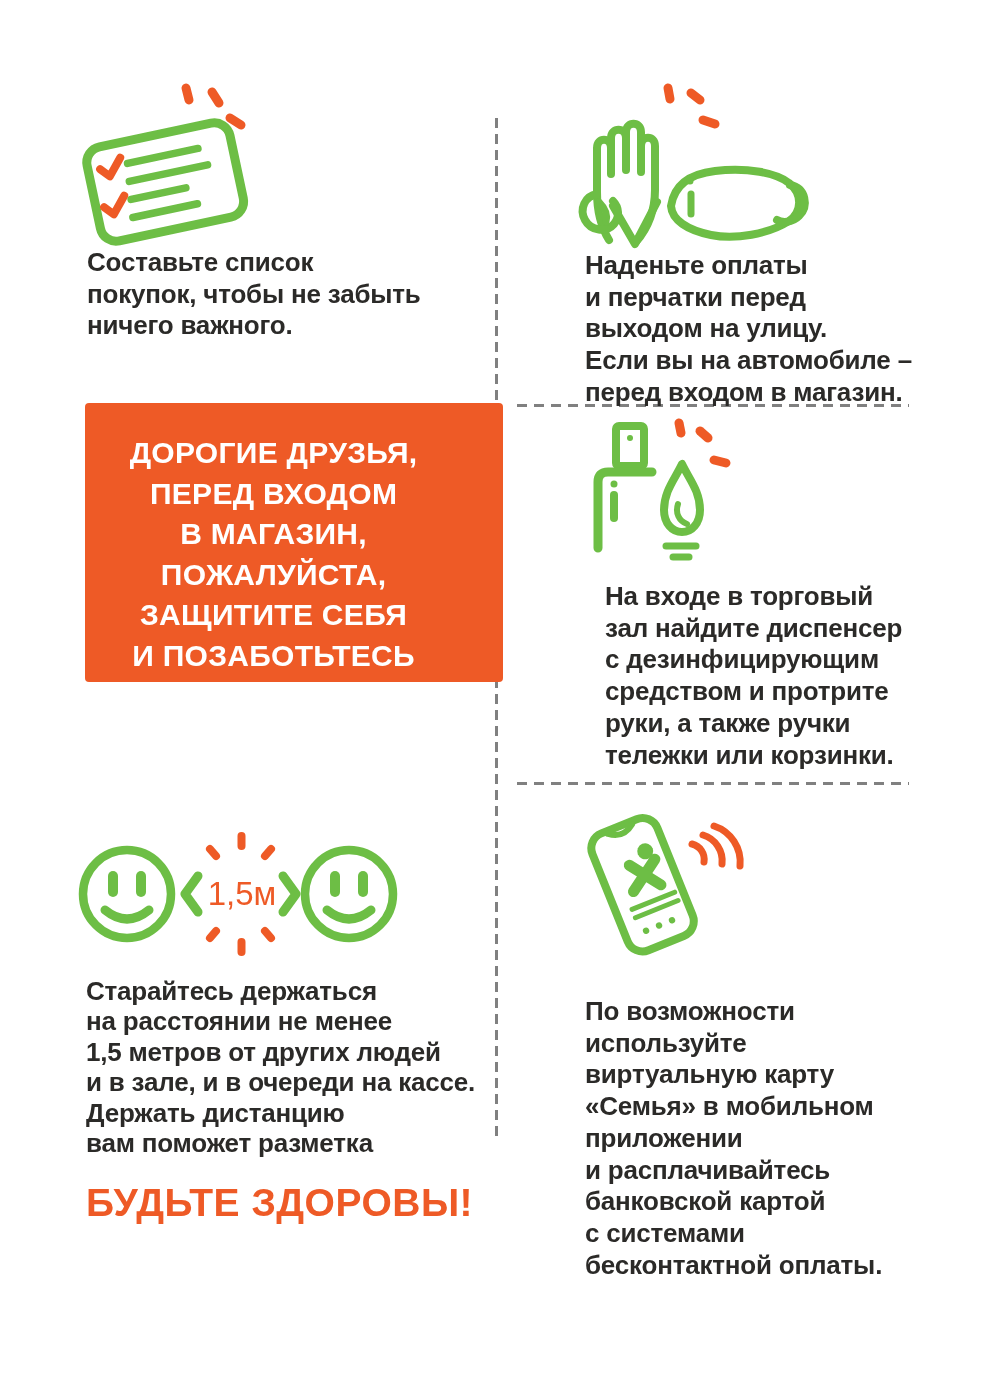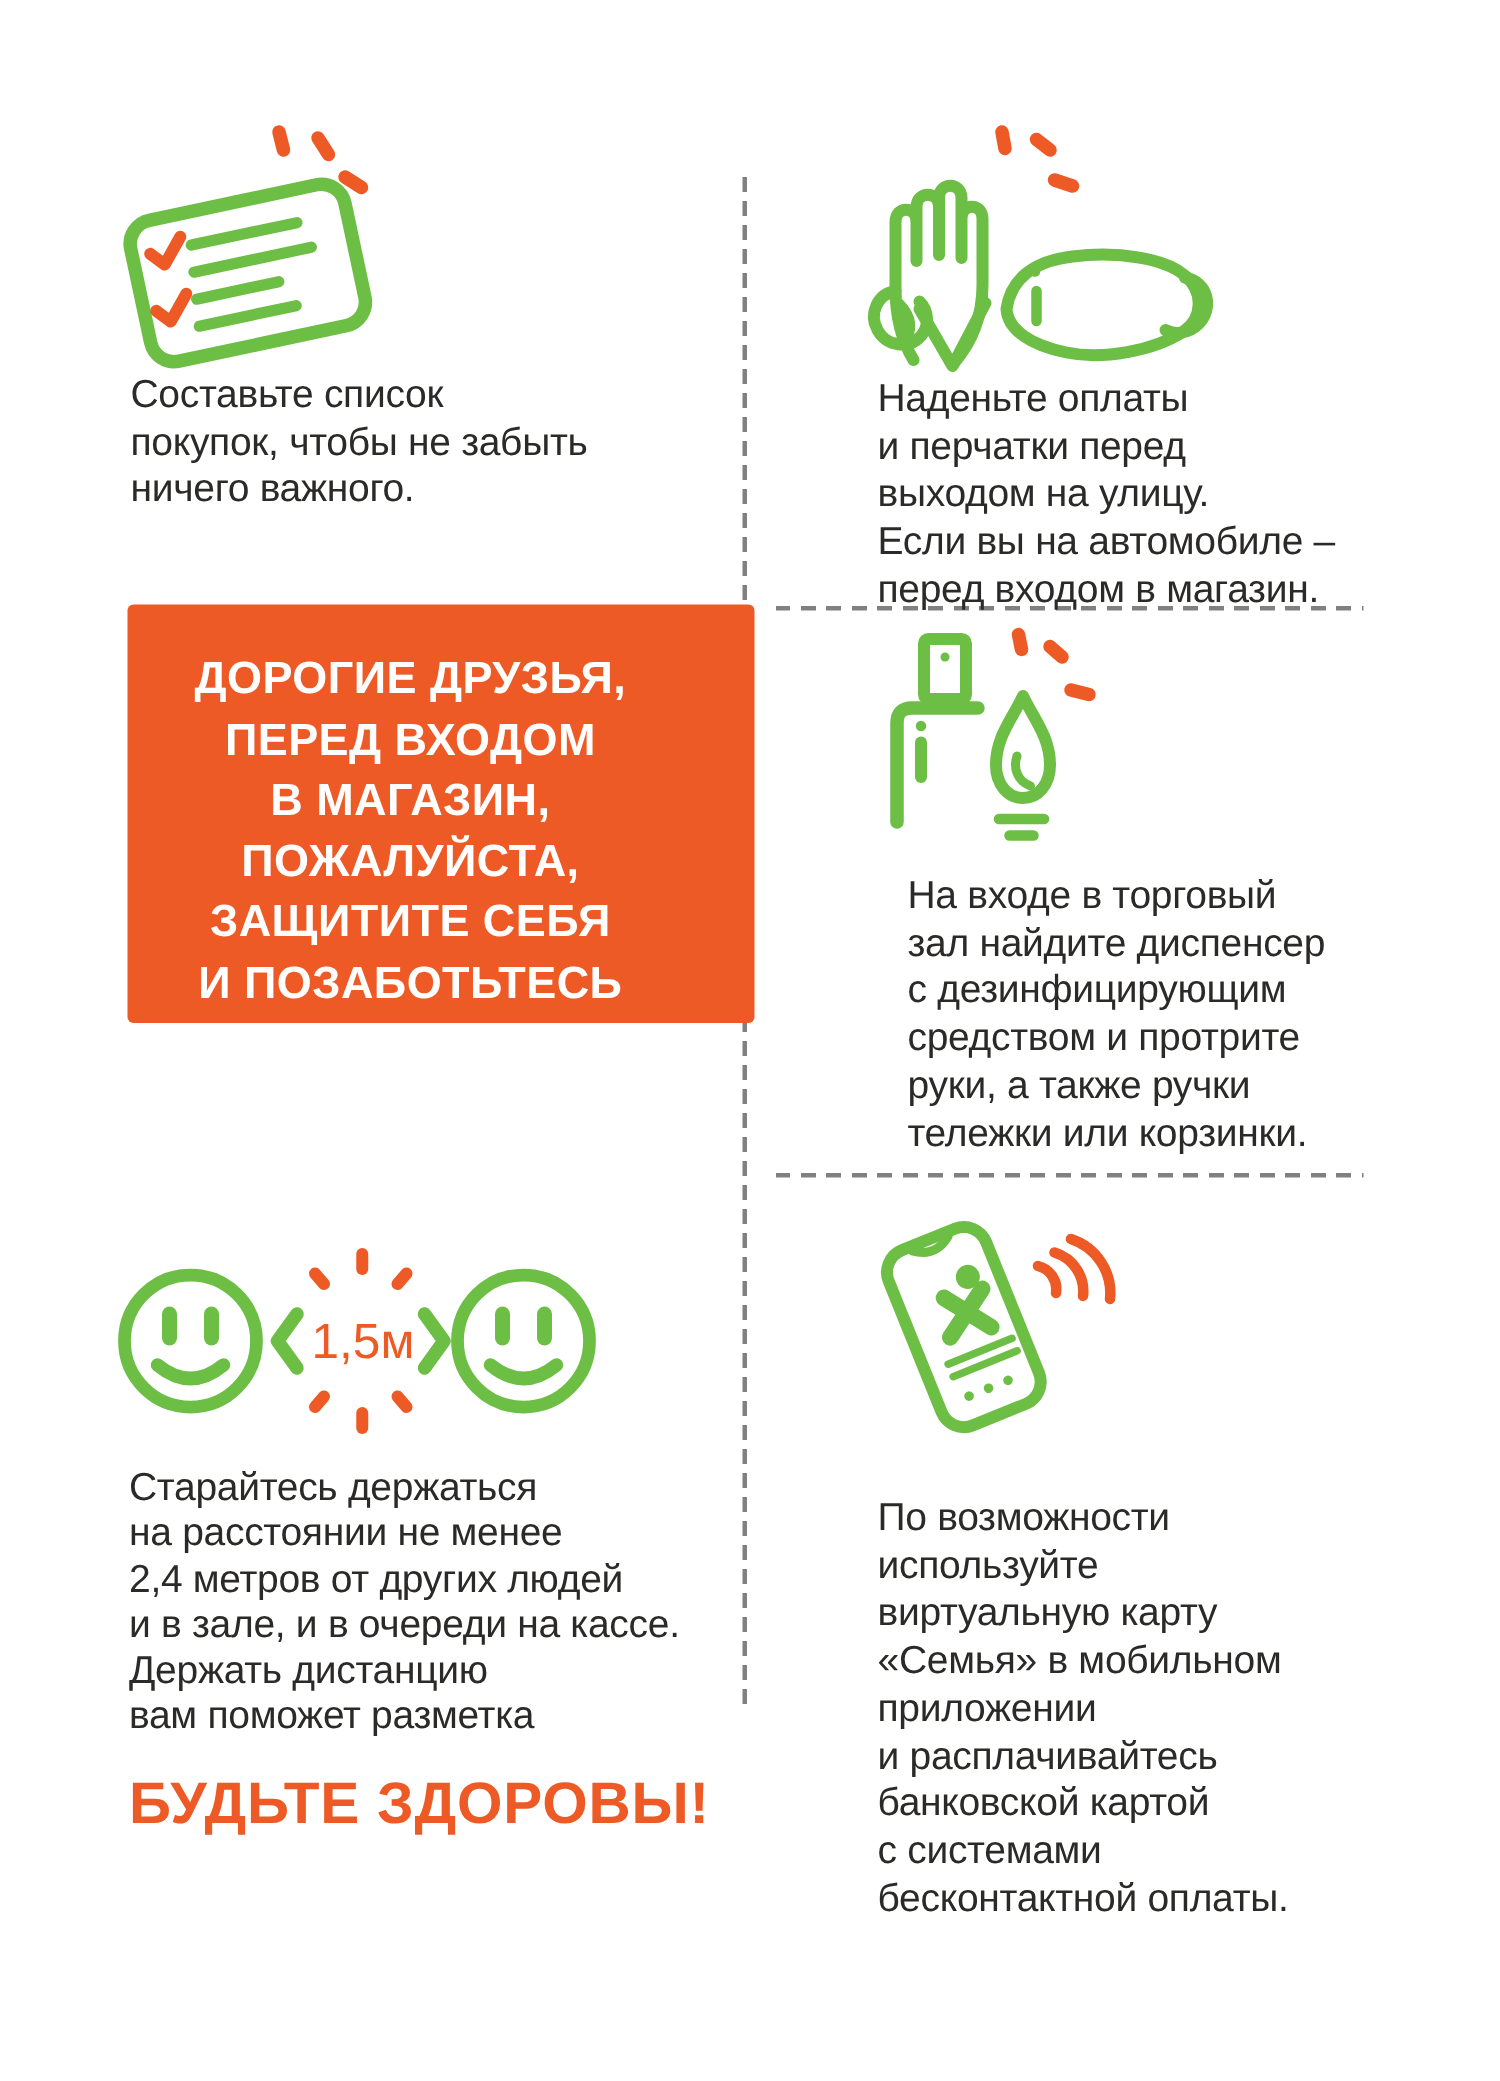--- a/index.html
+++ b/index.html
@@ -29,21 +29,21 @@
   .hd1{top:404px;}
   .hd2{top:782px;}
   .icon{position:absolute;}
   .icon-checklist{left:70px;top:76px;width:185px;height:175px;}
   .icon-glove-mask{left:575px;top:82px;width:235px;height:165px;}
   .icon-dispenser{left:578px;top:418px;width:160px;height:152px;}
   .icon-smileys{left:65px;top:830px;width:345px;height:132px;}
   .icon-phone{left:572px;top:798px;width:170px;height:170px;}
   .body-text{
     position:absolute;white-space:pre-line;color:var(--text);
-    font-weight:400;font-size:26px;line-height:31.7px;letter-spacing:-0.2px;z-index:2;
+    font-weight:700;font-size:26px;line-height:31.7px;letter-spacing:-0.2px;z-index:2;
   }
   .t-checklist{left:87px;top:247px;}
   .t-mask{left:585px;top:250px;}
   .t-sanitizer{left:585px;top:581px;margin-left:20px;}
   .t-distance{left:86px;top:976px;line-height:30.4px;}
   .t-phone{left:585px;top:971px;margin-top:25px;}
   .notice-box{
     position:absolute;left:85px;top:403px;width:418px;height:279px;
     background:var(--orange);border-radius:4px;z-index:3;text-align:center;
   }
@@ -164,21 +164,21 @@
       <line class="os" x1="145" y1="19" x2="151" y2="26" stroke-width="8"></line>
       <line class="os" x1="206" y1="19" x2="200" y2="26" stroke-width="8"></line>
       <line class="os" x1="145" y1="108" x2="151" y2="101" stroke-width="8"></line>
       <line class="os" x1="176.5" y1="112" x2="176.5" y2="122" stroke-width="8"></line>
       <line class="os" x1="206" y1="108" x2="200" y2="101" stroke-width="8"></line>
     </g>
   </svg>
   <div class="distance-label">1,5м</div>
   <div class="body-text t-distance">Старайтесь держаться
 на расстоянии не менее
-2,4 метров от других людей
+1,5 метров от других людей
 и в зале, и в очереди на кассе.
 Держать дистанцию
 вам поможет разметка</div>
   <div class="footer-slogan">БУДЬТЕ ЗДОРОВЫ!</div>
 
   <svg class="icon icon-phone" viewBox="0 0 170 170">
     <g transform="rotate(-22 70 88)">
       <rect class="gs" x="36" y="24" width="70" height="126" rx="16" stroke-width="8"></rect>
       <path class="gs" d="M58 27 q13 10 26 0" stroke-width="6"></path>
       <circle class="gf" cx="86" cy="57" r="8"></circle>

